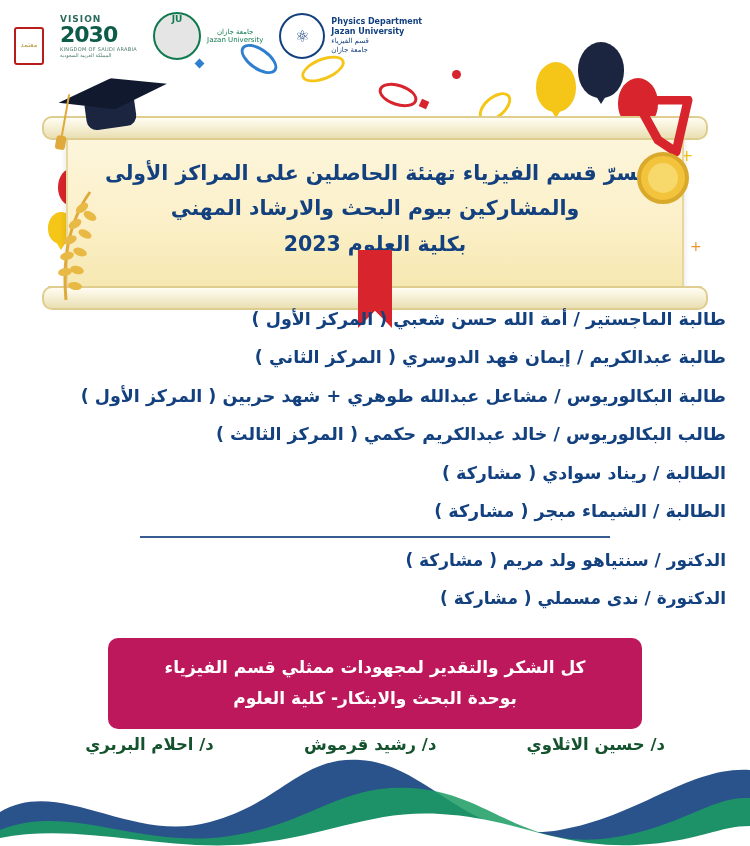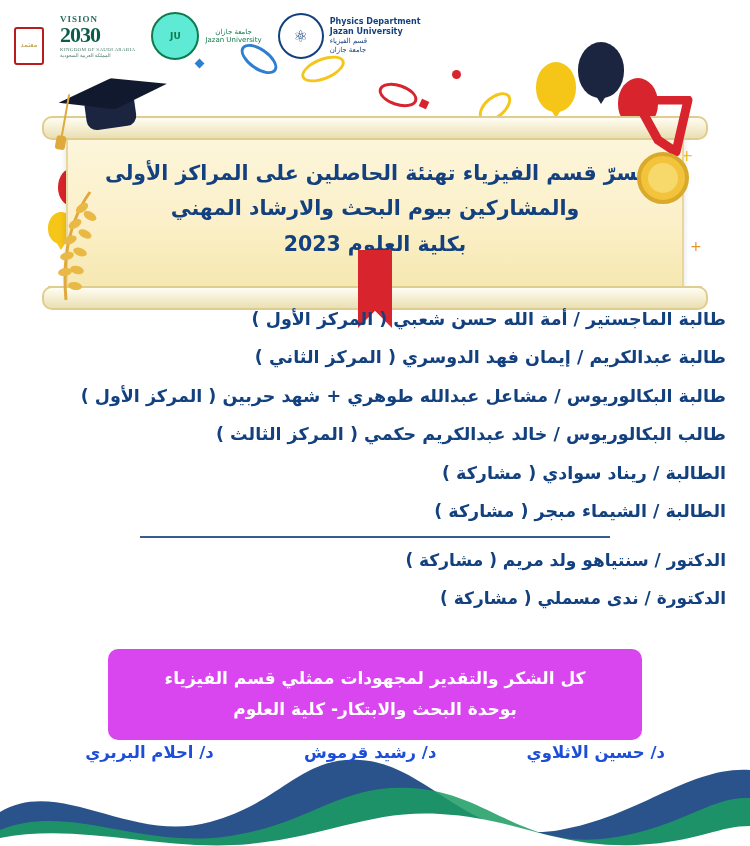--- a/index.html
+++ b/index.html
@@ -37,21 +37,20 @@
     display: flex;
     align-items: center;
     gap: 6px;
   }
   .vision-logo {
     display: flex;
     flex-direction: column;
     align-items: flex-start;
     line-height: 1;
     padding-left: 10px;
-    font-family: Liberation Serif, serif;
   }
   .vision-top {
     font-size: 9px;
     letter-spacing: 1px;
     color: #2b6b5c;
     font-weight: bold;
   }
   .vision-2030 {
     font-size: 22px;
     font-weight: bold;
@@ -71,23 +70,23 @@
     display: flex; align-items: center; justify-content: center;
     color: #b99a3e;
     font-size: 7px;
     text-align: center;
     line-height: 1.1;
     margin-top: 20px;
   }
   .uni-logo-circle {
     width: 44px; height: 44px;
     border-radius: 50%;
-    background: #5eead4;
+    background: #e5e5e5;
     border: 2px solid #0f7a4f;
-    display: flex; align-items: center; justify-content: center;
+    display: flex; align-items: flex-start; justify-content: center;
     color: #0f7a4f;
     font-size: 9px;
     font-weight: bold;
   }
   .uni-logo-text {
     font-size: 7px;
     color: #0f7a4f;
     text-align: center;
     line-height: 1.2;
     max-width: 60px;
@@ -273,52 +272,50 @@
     margin: 6px auto 4px auto;
     opacity: .85;
   }
 
   
   .banner {
     position: absolute;
     left: 108px;
     right: 108px;
     top: 638px;
-    background: #d946ef;
+    background: #be185d;
     border-radius: 10px;
     padding: 14px 10px 16px 10px;
     text-align: center;
     color: #ffffff;
     direction: rtl;
     z-index: 26;
-    margin-top: 11px;
   }
   .banner-line {
     font-size: 17px;
     line-height: 1.8;
     font-weight: bold;
   }
 
   
   .signatures {
     position: absolute;
     left: 40px;
     right: 40px;
     top: 735px;
     display: flex;
     flex-direction: row-reverse;
     justify-content: space-around;
     direction: rtl;
     z-index: 26;
   }
   .sig {
-    color: #1d4ed8;
+    color: #14532d;
     font-size: 16.5px;
     font-weight: bold;
-    margin-top: 8px;
   }
 
   
   .wave {
     position: absolute;
     left: 0; right: 0; bottom: 0;
     height: 120px;
     z-index: 5;
   }
   .handle {

